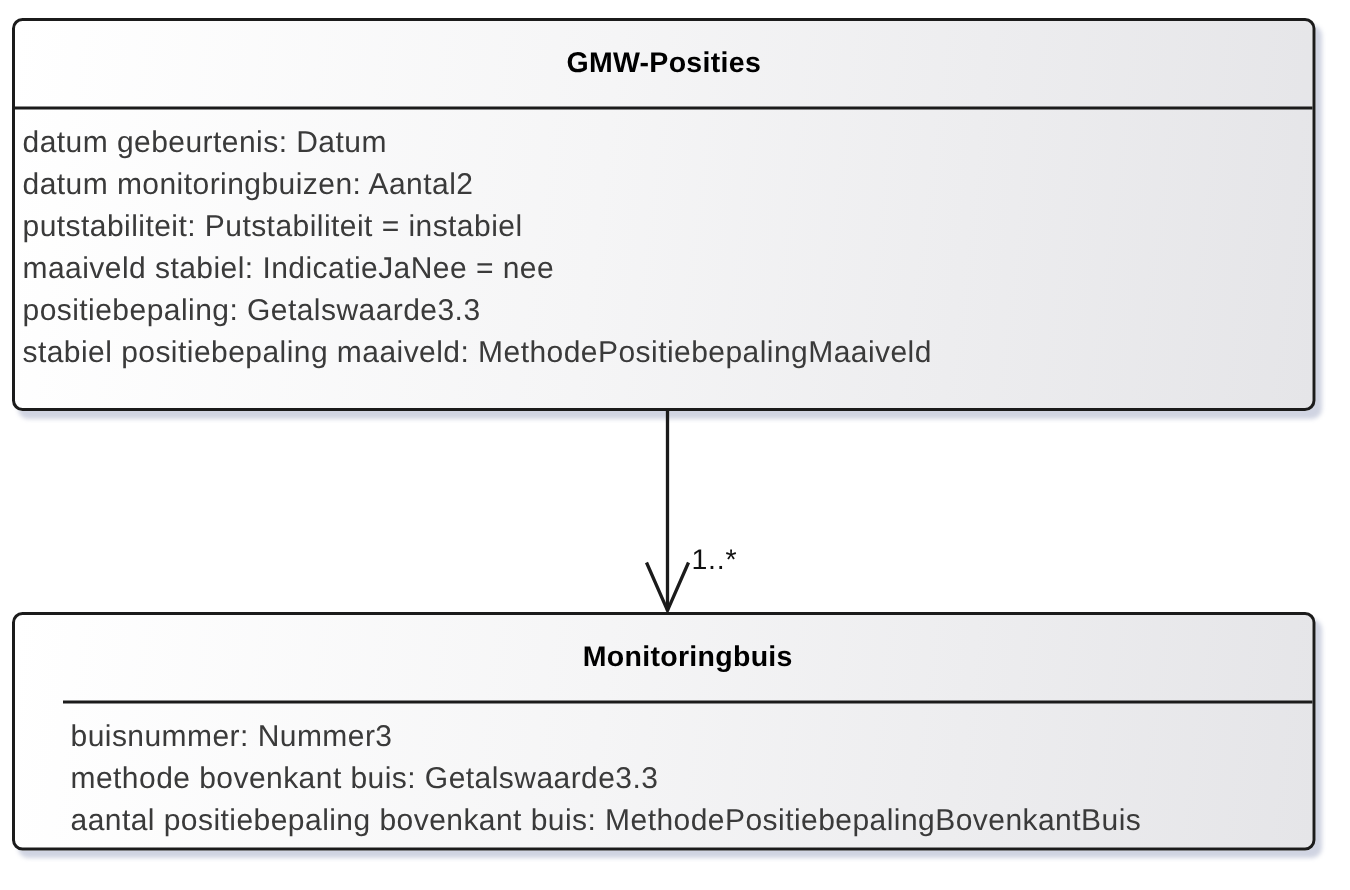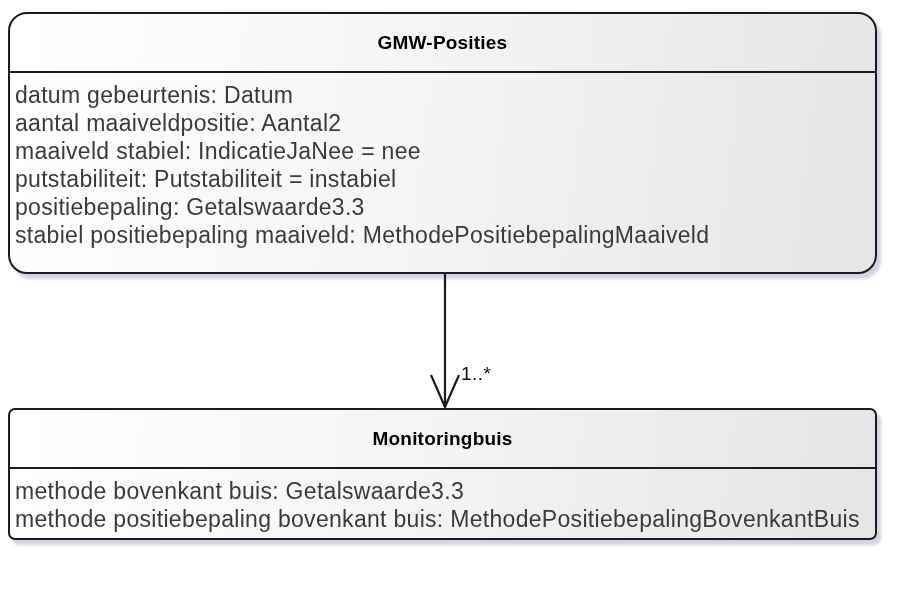--- a/index.html
+++ b/index.html
@@ -18,36 +18,36 @@
   .uml-class {
     position: absolute;
     left: 8px;
     width: 869px;
     border: 2px solid #1b1b1b;
     border-radius: 7px;
     background: linear-gradient(97deg, #ffffff 0%, #f5f5f6 45%, #e5e5e8 100%);
     box-shadow: 4px 5px 3px rgba(150, 160, 190, 0.45);
     box-sizing: border-box;
   }
-  .box-gmw { top: 12px; height: 262px; border-radius: 19px; }
-  .box-buis { top: 408px; height: 132px; }
+  .box-gmw { top: 12px; height: 262px; }
+  .box-buis { top: 408px; height: 159px; padding-left: 32px; }
   .uml-title {
     height: 57px;
     display: flex;
     align-items: center;
     justify-content: center;
     font-size: 19px;
     font-weight: bold;
     color: #000000;
     border-bottom: 2px solid #1b1b1b;
     letter-spacing: 0.2px;
   }
   .uml-attrs {
     padding: 8px 4px 0 5px;
-    font-size: 23px;
+    font-size: 20px;
     line-height: 28px;
     color: #3a3a3a;
     letter-spacing: 0.3px;
     white-space: nowrap;
     overflow: hidden;
   }
   .attr-row { height: 28px; }
   .connector {
     position: absolute;
     left: 420px;
@@ -66,35 +66,36 @@
 </style>
 </head>
 <body>
 
 <div class="canvas">
 
   <div class="uml-class box-gmw">
     <div class="uml-title">GMW-Posities</div>
     <div class="uml-attrs">
       <div class="attr-row">datum gebeurtenis: Datum</div>
-      <div class="attr-row">aantal maaiveldpositie: Aantal2</div>
+      <div class="attr-row">datum monitoringbuizen: Aantal2</div>
+      <div class="attr-row">putstabiliteit: Putstabiliteit = instabiel</div>
       <div class="attr-row">maaiveld stabiel: IndicatieJaNee = nee</div>
-      <div class="attr-row">putstabiliteit: Putstabiliteit = instabiel</div>
       <div class="attr-row">positiebepaling: Getalswaarde3.3</div>
       <div class="attr-row">stabiel positiebepaling maaiveld: MethodePositiebepalingMaaiveld</div>
     </div>
   </div>
 
   <svg class="connector" viewBox="0 0 60 137" xmlns="http://www.w3.org/2000/svg">
     <line x1="25" y1="0" x2="25" y2="134" stroke="#1b1b1b" stroke-width="2.2"></line>
     <polyline points="11,102 25,134 39,102" fill="none" stroke="#1b1b1b" stroke-width="2.2"></polyline>
   </svg>
   <div class="multiplicity">1..*</div>
 
   <div class="uml-class box-buis">
     <div class="uml-title">Monitoringbuis</div>
     <div class="uml-attrs">
+      <div class="attr-row">buisnummer: Nummer3</div>
       <div class="attr-row">methode bovenkant buis: Getalswaarde3.3</div>
-      <div class="attr-row">methode positiebepaling bovenkant buis: MethodePositiebepalingBovenkantBuis</div>
+      <div class="attr-row">aantal positiebepaling bovenkant buis: MethodePositiebepalingBovenkantBuis</div>
     </div>
   </div>
 
 </div>
 
 </body></html>

